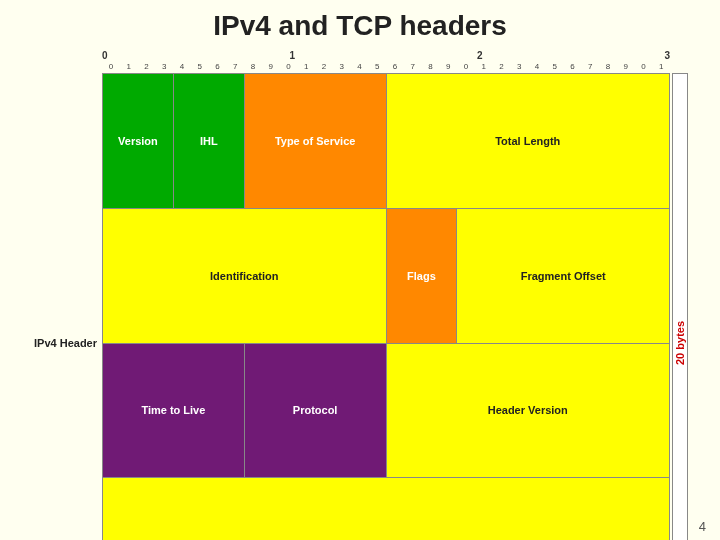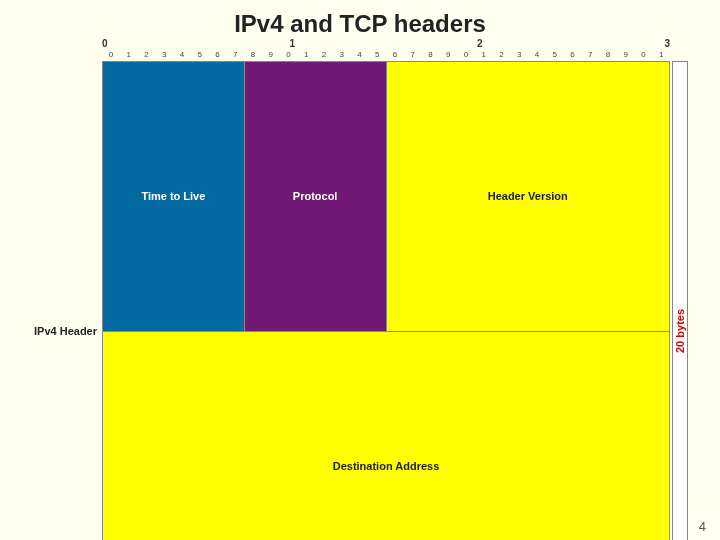--- a/index.html
+++ b/index.html
@@ -15,23 +15,24 @@
     .slide {
       width: 720px;
       height: 540px;
       padding: 10px 20px;
       display: flex;
       flex-direction: column;
       align-items: center;
     }
 
     .title {
-      font-size: 24px;
+      font-size: 28px;
       font-weight: bold;
       color: #222;
+      margin-bottom: 8px;
       text-align: right;
     }
 
     table.header-table {
       border-collapse: collapse;
       width: 100%;
       table-layout: fixed;
     }
 
     table.header-table td {
@@ -124,24 +125,35 @@
     </div>
     <div style="min-width:20px;"></div>
   </div>
 
   <div style="display:flex;flex-direction:row;width:660px;align-items:stretch;margin-bottom:2px;">
     <div class="section-label">IPv4 Header</div>
     <div class="section-table">
       <table class="header-table" style="height:100%;">
         <tbody>
 
-
+          <tr>
+            <td colspan="4" style="background:#00aa00;color:white;border:1px solid #888;">Version</td>
+            <td colspan="4" style="background:#00aa00;color:white;border:1px solid #888;">IHL</td>
+            <td colspan="8" style="background:#ff8800;color:white;border:1px solid #888;">Type of Service</td>
+            <td colspan="16" style="background:#ffff00;color:#222;border:1px solid #888;">Total Length</td>
+          </tr>
 
           <tr>
-            <td colspan="8" style="background:#0369a1;color:white;border:1px solid #888;margin-top:28px;">Time to Live</td>
+            <td colspan="16" style="background:#ffff00;color:#222;border:1px solid #888;">Identification</td>
+            <td colspan="4" style="background:#ff8800;color:white;border:1px solid #888;">Flags</td>
+            <td colspan="12" style="background:#ffff00;color:#222;border:1px solid #888;">Fragment Offset</td>
+          </tr>
+
+          <tr>
+            <td colspan="8" style="background:#701a75;color:white;border:1px solid #888;margin-top:28px;">Time to Live</td>
             <td colspan="8" style="background:#701a75;color:white;border:1px solid #888;">Protocol</td>
             <td colspan="16" style="background:#ffff00;color:#222;border:1px solid #888;">Header Version</td>
           </tr>
 
 
           <tr>
             <td colspan="32" style="background:#ffff00;color:#222;border:1px solid #888;">Destination Address</td>
           </tr>
         </tbody>
       </table>

